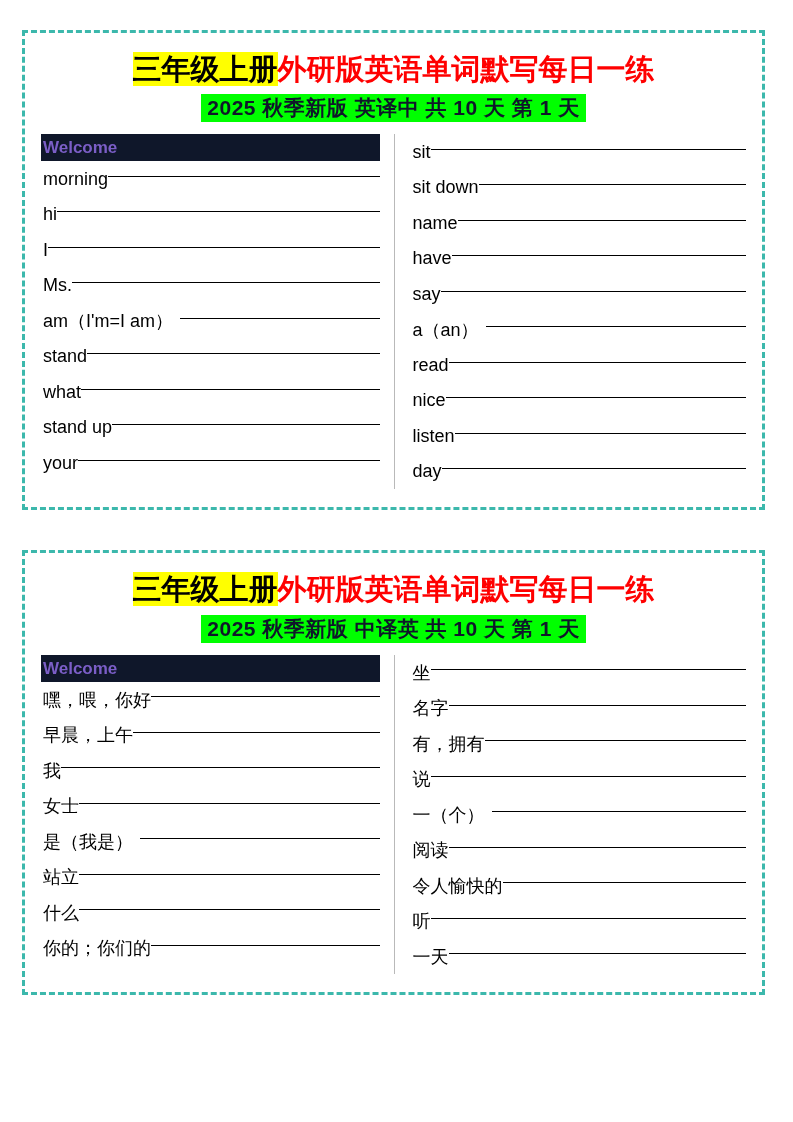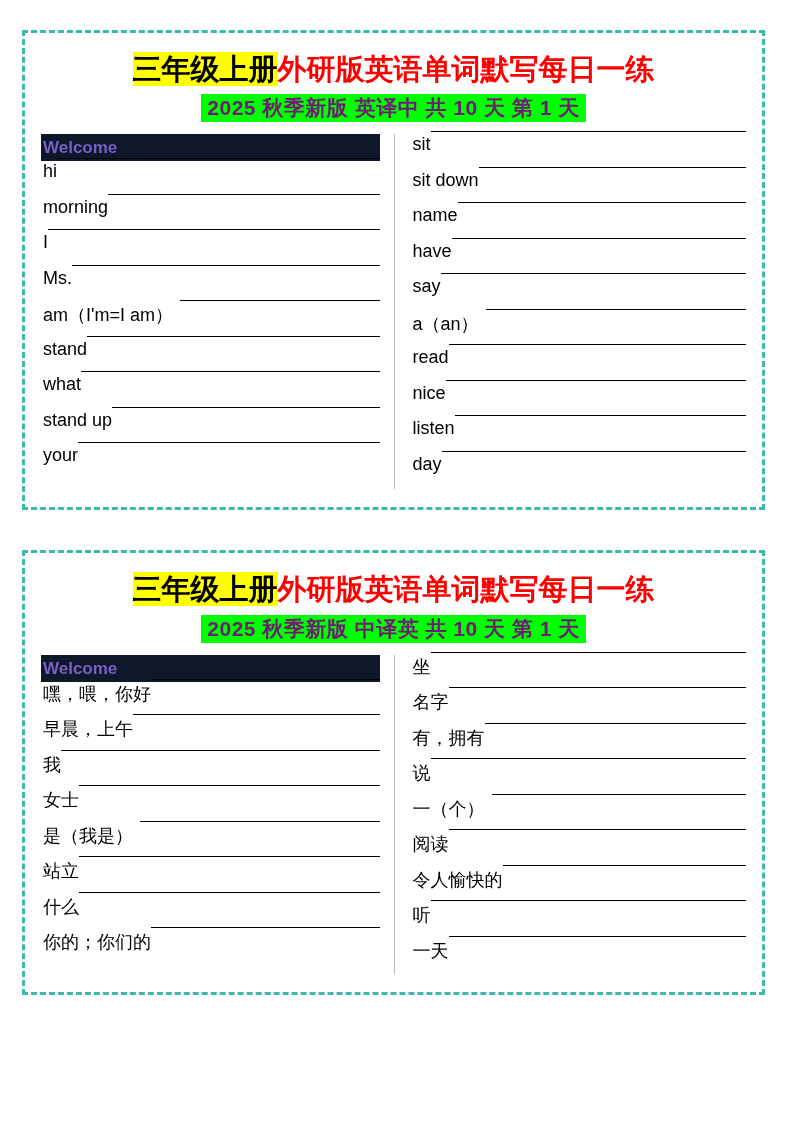--- a/index.html
+++ b/index.html
@@ -58,21 +58,21 @@
     letter-spacing: 0px;
   }
 
   .subtitle-line {
     text-align: center;
     margin: 9px 0 0 0;
     white-space: nowrap;
   }
   .subtitle-hl {
     background: #00ff00;
-    color: #701a75;
+    color: #0f172a;
     font-weight: bold;
     font-size: 21px;
     padding: 2px 6px 3px 6px;
     letter-spacing: 0.5px;
   }
 
   
   .columns {
     display: flex;
     margin-top: 12px;
@@ -98,21 +98,21 @@
     font-weight: bold;
     height: 27px;
     line-height: 27px;
     padding-left: 2px;
     box-sizing: border-box;
   }
 
   
   .row {
     display: flex;
-    align-items: flex-start;
+    align-items: center;
     height: 35.5px;
   }
   .row .label {
     font-size: 18px;
     white-space: nowrap;
     padding-left: 2px;
     letter-spacing: 0px;
   }
   .row .rule {
     flex: 1 1 auto;
@@ -141,25 +141,25 @@
     <div class="subtitle-line">
       <span class="subtitle-hl">2025 秋季新版 英译中 共 10 天   第 1 天</span>
     </div>
 
     <div class="columns">
 
       <div class="col col--left">
         <div class="unit-band">Welcome</div>
 
         <div class="row">
+          <span class="label">morning</span>
+          <span class="rule"></span>
+        </div>
+        <div class="row">
           <span class="label">hi</span>
-          <span class="rule"></span>
-        </div>
-        <div class="row">
-          <span class="label">morning</span>
           <span class="rule"></span>
         </div>
         <div class="row">
           <span class="label">I</span>
           <span class="rule"></span>
         </div>
         <div class="row">
           <span class="label">Ms.</span>
           <span class="rule"></span>
         </div>

